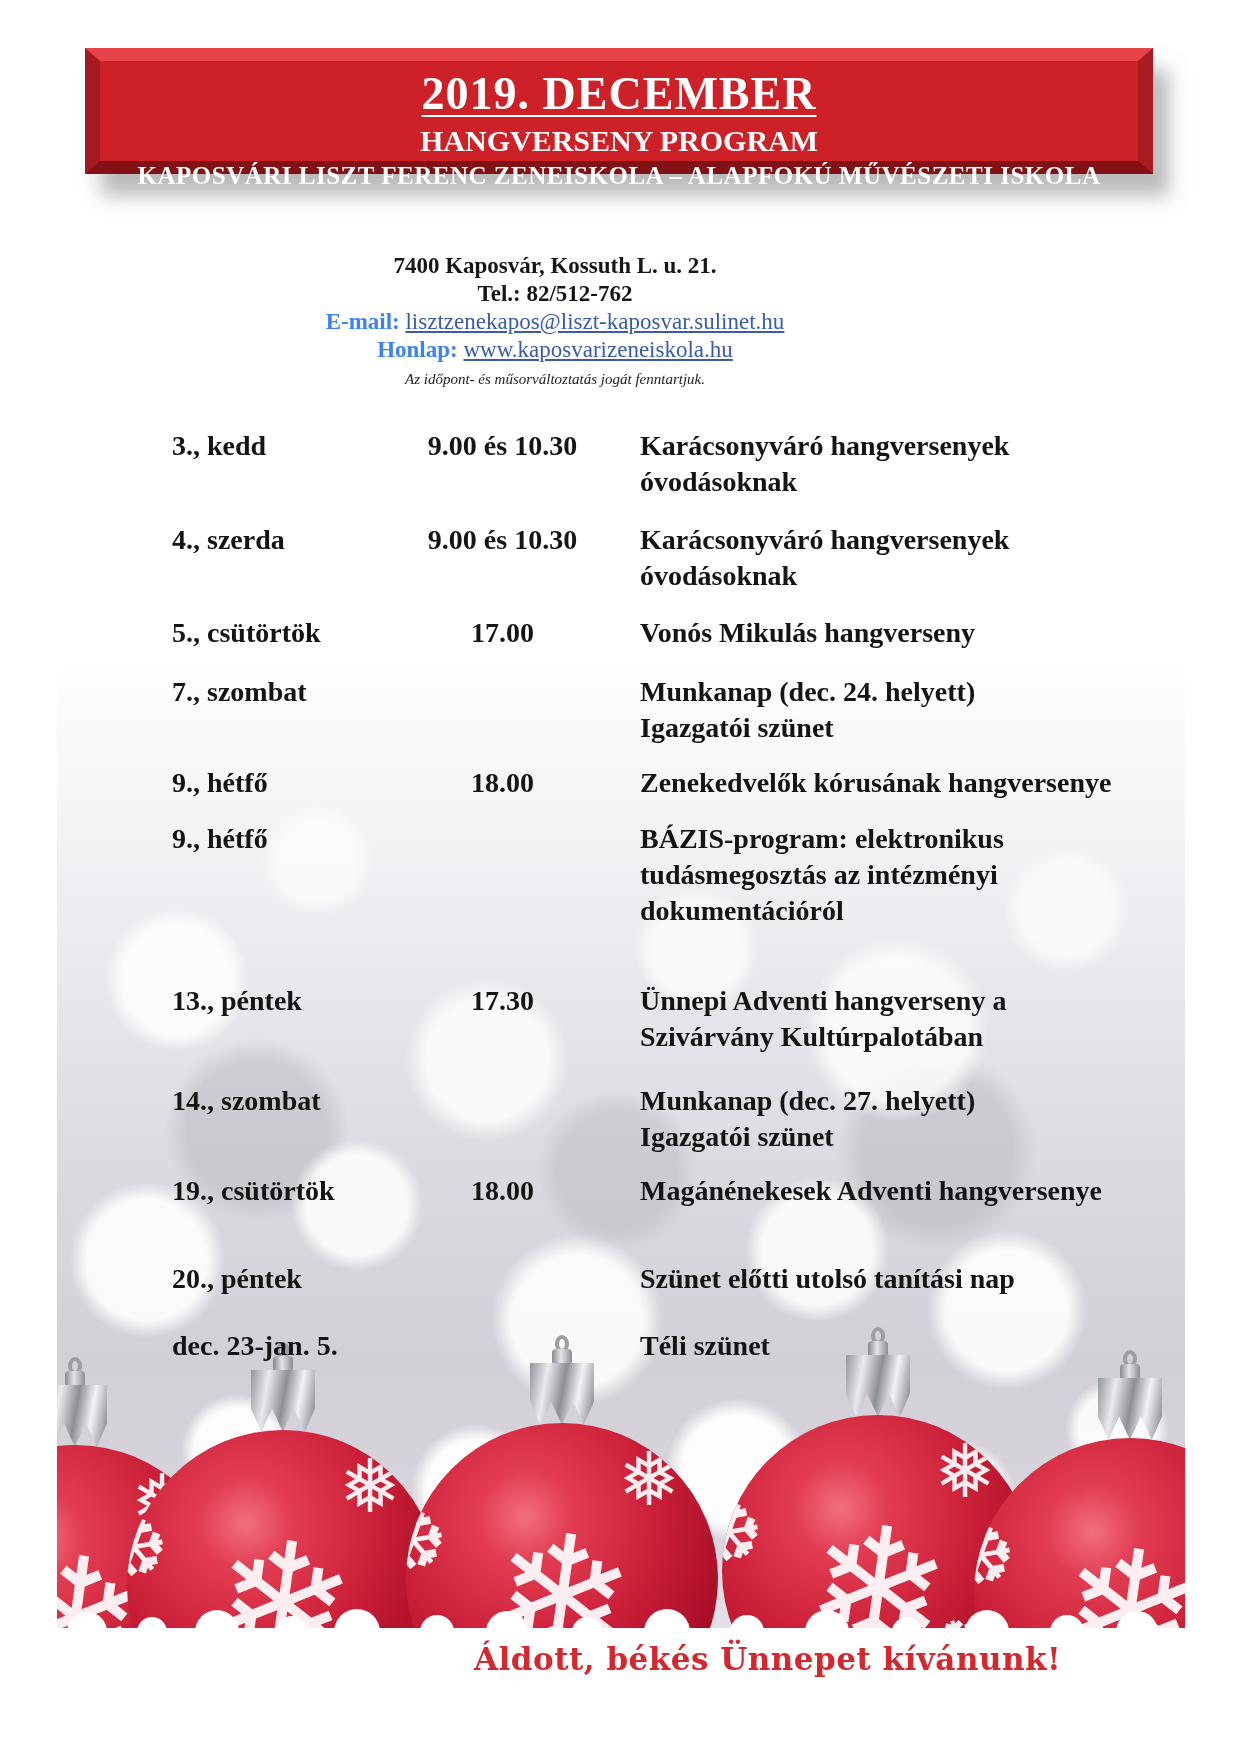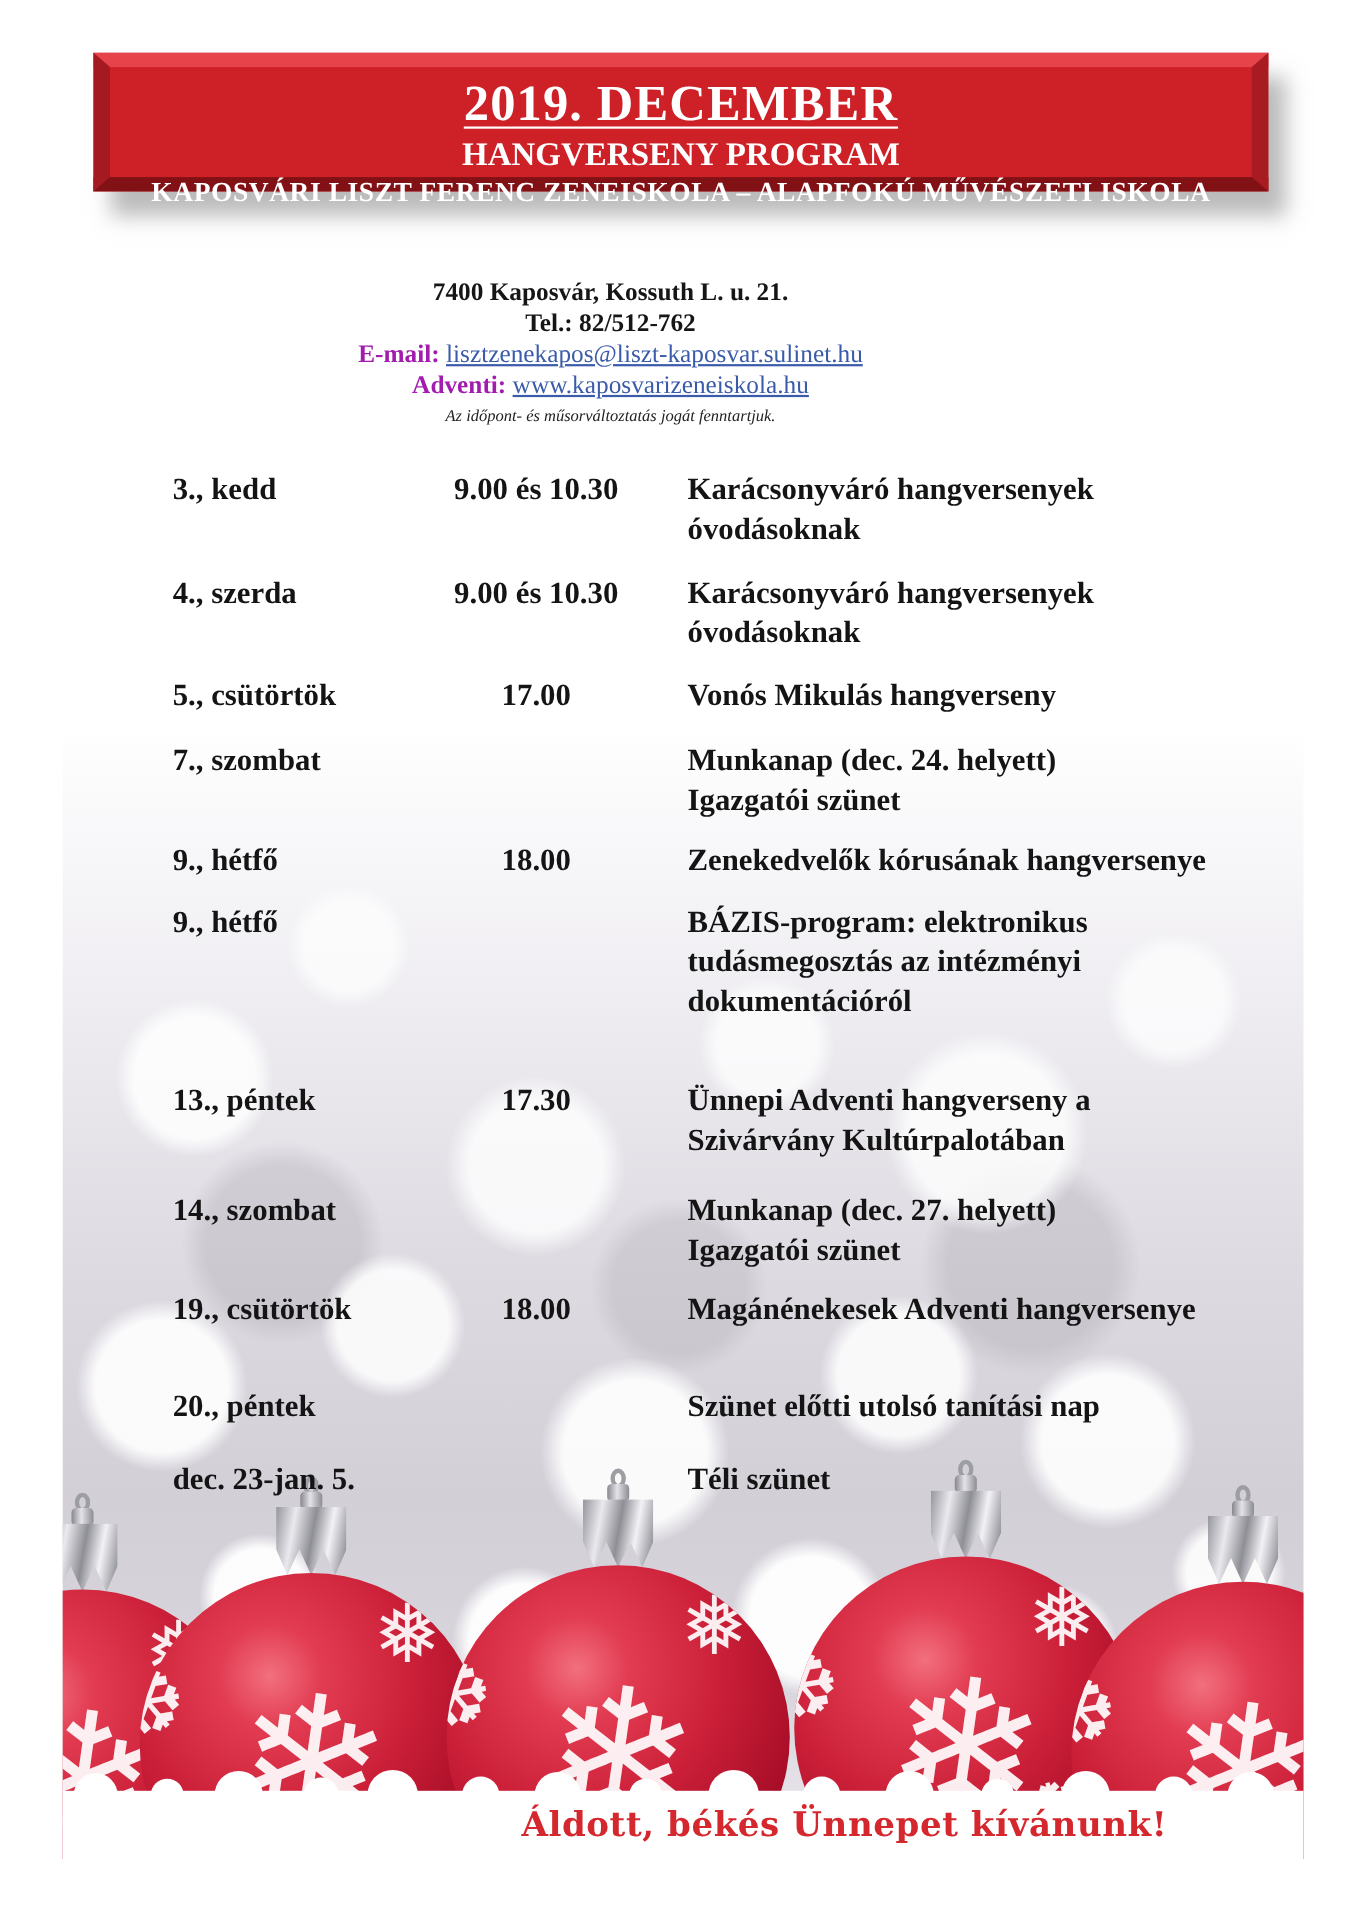--- a/index.html
+++ b/index.html
@@ -26,25 +26,25 @@
   }
   .banner-subtitle{font-size:30px;font-weight:bold;line-height:36px;margin-top:4px;}
   .banner-school{font-size:25px;font-weight:bold;line-height:30px;margin-top:2px;letter-spacing:0.5px;}
 
   
   .contact{
     position:absolute;left:0;top:252px;width:1110px;text-align:center;
     font-size:23px;font-weight:bold;color:#161616;line-height:28px;z-index:3;
   }
   .contact a{text-decoration:underline;font-weight:normal;}
-  .contact .lbl{font-weight:bold;color:#a21caf;}
+  .contact .lbl{font-weight:bold;color:#3b82f6;}
   .disclaimer{font-style:italic;font-weight:normal;font-size:15px;margin-top:1px;color:#222;}
 
   
-  .schedule{position:absolute;left:157px;top:428px;width:900px;z-index:3;}
+  .schedule{position:absolute;left:172px;top:428px;width:900px;z-index:3;}
   .sched-row{
     display:grid;grid-template-columns:243px 175px 1fr;
     font-size:28px;font-weight:bold;line-height:36px;color:#141414;
   }
   .sched-row .time{text-align:center;}
   .sched-row .desc{padding-left:50px;}
   .sched-row .desc div{white-space:nowrap;}
   .sched-row:nth-of-type(1){margin-bottom:22px;}
   .sched-row:nth-of-type(2){margin-bottom:21px;}
   .sched-row:nth-of-type(3){margin-bottom:23px;}
@@ -211,21 +211,21 @@
   </div>
 
   <div class="contact">
     <div>7400 Kaposvár, Kossuth L. u. 21.</div>
     <div>Tel.: 82/512-762</div>
     <div>
       <span class="lbl">E-mail:</span>
       <a href="#" style="color: rgb(58, 91, 169);">lisztzenekapos@liszt-kaposvar.sulinet.hu</a>
     </div>
     <div>
-      <span class="lbl">Adventi:</span>
+      <span class="lbl">Honlap:</span>
       <a href="#" style="color: rgb(58, 91, 169);">www.kaposvarizeneiskola.hu</a>
     </div>
     <div class="disclaimer">Az időpont- és műsorváltoztatás jogát fenntartjuk.</div>
   </div>
 
   <div class="schedule">
       <div class="sched-row">
         <div class="cell date">3., kedd</div>
         <div class="cell time">9.00 és 10.30</div>
         <div class="cell desc">

